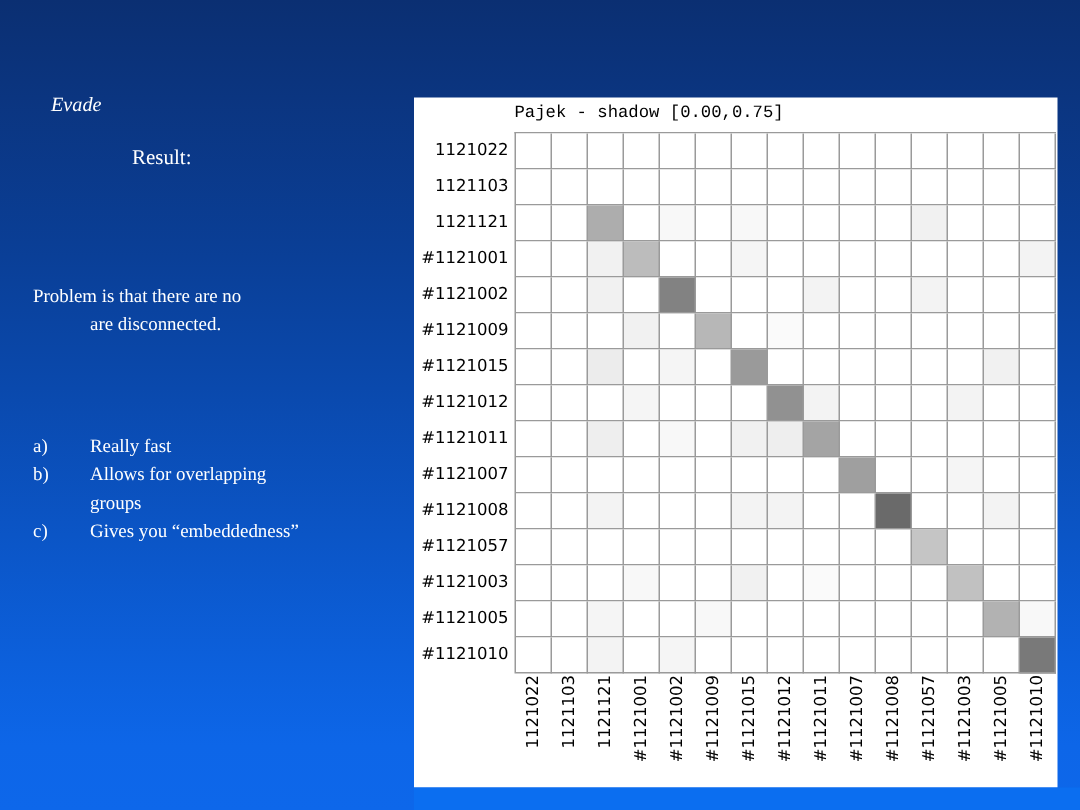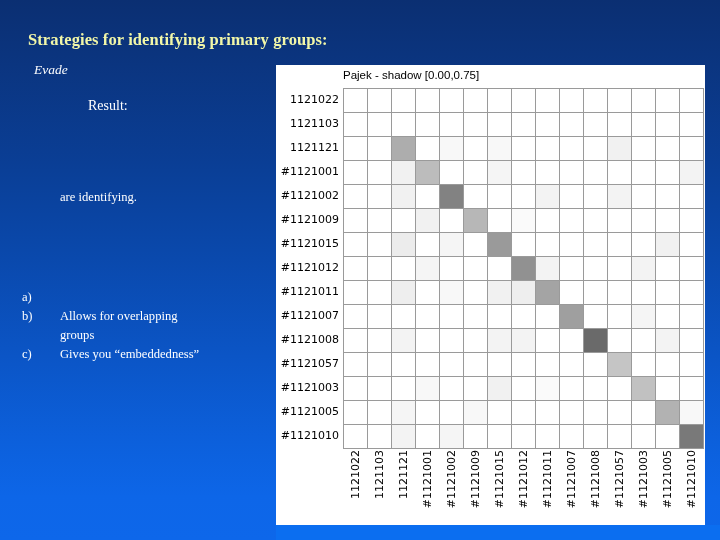--- a/index.html
+++ b/index.html
@@ -90,21 +90,21 @@
     top: 65px;
     width: 429px;
     height: 460px;
     background: #ffffff;
     box-sizing: border-box;
   }
   #matrix-title {
     position: absolute;
     left: 67px;
     top: 4px;
-    font-family: Liberation Sans, sans-serif;
+    font-family: Liberation Mono, monospace;
     font-size: 11.5px;
     color: #000000;
     white-space: nowrap;
     text-align: center;
   }
   #matrix-inner {
     position: absolute;
     left: 0px;
     top: 23px;
     width: 429px;
@@ -183,33 +183,34 @@
     width: 444px;
     height: 15px;
     background: #0b6ef0;
   }
 </style>
 </head>
 <body>
 
 <div id="slide">
 
-  <div id="slide-title">Strategies for identifying primary groups:</div>
   <div id="subtitle">Evade</div>
   <div id="result-label">Result:</div>
 
 
   <div class="body-text" id="para-problem">
-    <span class="indent1">are identifying.</span>
+    <span>Problem is that there are no</span>
+    <span class="indent1">are disconnected.</span>
   </div>
 
   <div class="body-text" id="para-strengths">
 
     <div class="list-row">
       <span class="list-marker">a)</span>
+      <span class="list-body">Really fast</span>
     </div>
 
     <div class="list-row">
       <span class="list-marker">b)</span>
       <span class="list-body">Allows for overlapping</span>
     </div>
     <div class="list-row">
       <span class="list-marker"></span>
       <span class="list-body">groups</span>
     </div>

